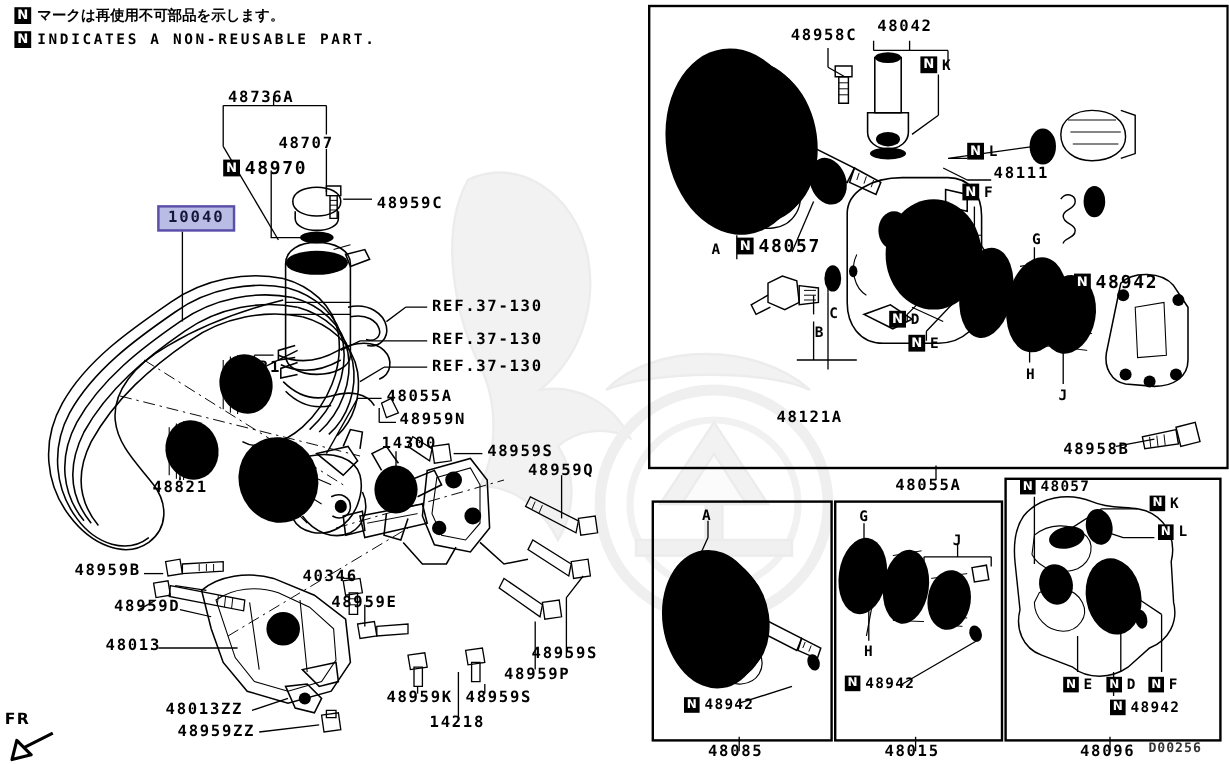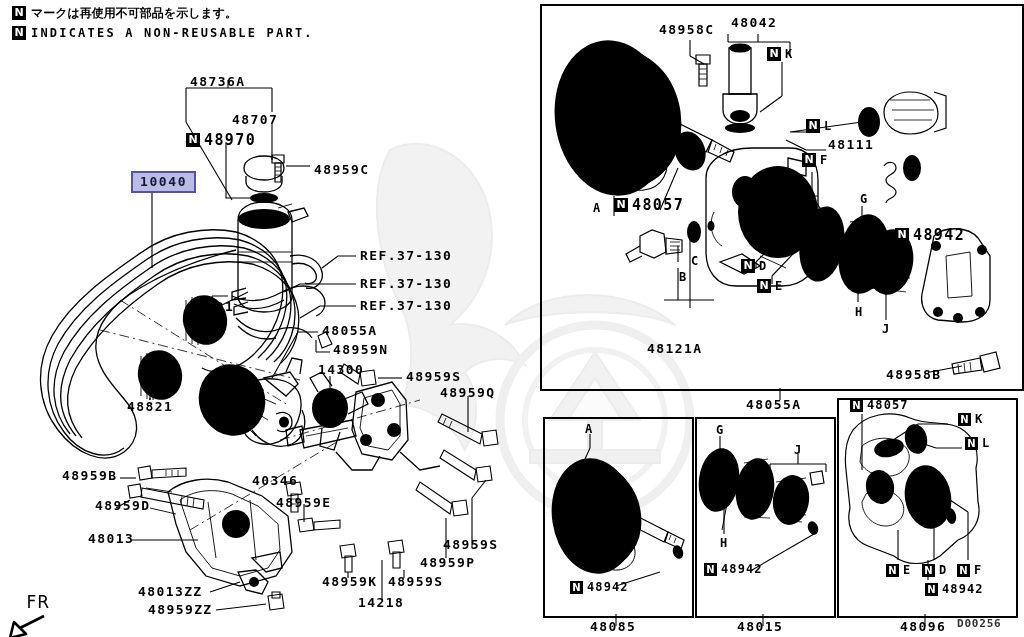--- a/index.html
+++ b/index.html
@@ -42,22 +42,22 @@
   .lines{position:absolute;left:0;top:0;width:1024px;height:637px;
          pointer-events:none;}
   .lines line,.lines path,.lines polyline{stroke:#000;fill:none;}
 
   
   #legend{position:absolute;left:12px;top:6px;}
   #legend .row{display:flex;align-items:center;gap:5px;margin-bottom:6px;}
 
   
   #fr{position:absolute;left:4px;top:592px;}
-  #fr .frtxt{font-size:17px;font-weight:400;letter-spacing:1px;
-             font-family:"DejaVu Sans","Liberation Sans",sans-serif;text-align:right;}
+  #fr .frtxt{font-size:13px;font-weight:700;letter-spacing:1px;
+             font-family:"DejaVu Sans","Liberation Sans",sans-serif;}
 
   #diagcode{position:absolute;left:957px;top:617px;font-size:11px;
             letter-spacing:.8px;color:#333;font-weight:600;}
 </style>
 </head>
 <body>
 
 <div id="root">
 
   <div class="watermark" style="left:330px;top:120px;width:400px;height:400px;">

